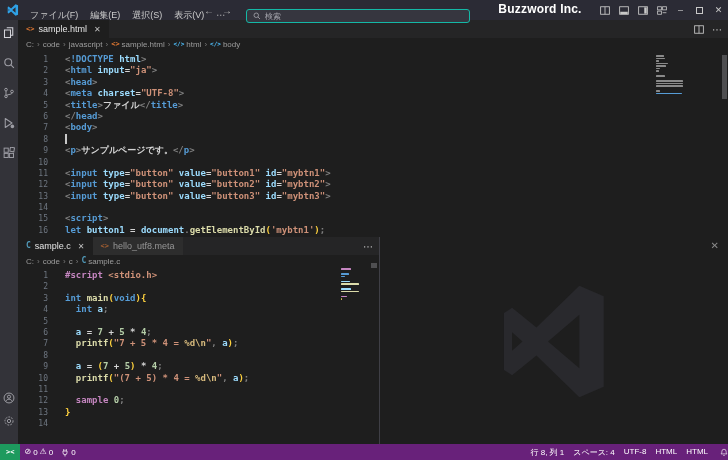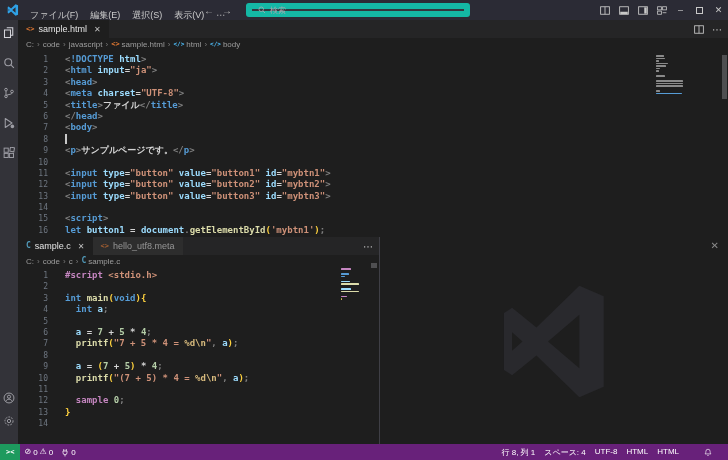--- a/index.html
+++ b/index.html
@@ -7,22 +7,22 @@
   .window { position:relative; width:728px; height:460px; overflow:hidden;
     font-family:"Liberation Sans",sans-serif; background:#1e1e1e; }
 
   
   .titlebar { position:absolute; left:0; top:0; width:728px; height:20px;
     background:#2b2b35; color:#cccccc; font-size:9px; z-index:30; }
   .tb-logo { position:absolute; left:7px; top:4px; width:12px; height:12px; }
   .menus { position:absolute; left:24px; top:0; height:29px; display:flex; align-items:center; }
   .menu-item { padding:0 6px; line-height:20px; cursor:default; }
   .nav-arrows { position:absolute; left:204px; top:0; height:20px; display:flex; align-items:center; gap:8px; font-size:10px; color:#bbbbbb; }
-  .cmd-center { position:absolute; left:246px; top:3px; width:224px; height:14px;
-    background:#36363f; border:6px solid #14b8a6; border-radius:3px;
+  .cmd-center { position:absolute; left:246px; top:9px; width:224px; height:14px;
+    background:#36363f; border:1px solid #14b8a6; border-radius:3px;
     display:flex; align-items:center; gap:4px; padding:0 6px; color:#a8a8b0; font-size:8px; }
   .win-title { position:absolute; left:462px; top:2px; width:156px; text-align:center;
     color:#ffffff; font-size:12px; font-weight:700; letter-spacing:.2px; }
   .win-controls { position:absolute; right:0; top:0; height:20px; display:flex; align-items:center; }
   .wc { width:19px; height:20px; display:flex; align-items:center; justify-content:center; color:#c8c8c8; }
   .wc svg { display:block; }
   .wc-max i { display:block; width:7px; height:7px; border:1px solid #c8c8c8; }
 
   
   .activitybar { position:absolute; left:0; top:20px; width:18px; height:424px;
@@ -81,21 +81,21 @@
   .group-close { position:absolute; top:3px; right:9px; color:#8a8a8a; font-size:10px; line-height:12px; }
   .watermark { position:absolute; left:116px; top:46px; width:116px; height:117px; }
   .watermark path { fill:#29292d; }
 
   
   .statusbar { position:absolute; left:0; bottom:0; width:728px; height:16px;
     background:#68217a; color:#ffffff; font-size:8px; display:flex; align-items:center; z-index:30; }
   .sb-remote { height:16px; padding:0 6px; background:#1d9a5e; display:flex; align-items:center;
     font-family:"DejaVu Sans Mono",monospace; font-weight:700; font-size:7px; }
   .sb-item { display:flex; align-items:center; gap:2px; padding:0 4px; }
-  .sb-right { margin-left:auto; display:flex; align-items:center; gap:25px; padding-right:16px; }
+  .sb-right { margin-left:auto; display:flex; align-items:center; gap:12px; padding-right:0; }
   .sb-glyph { font-size:8px; line-height:1; }
   .sb-item svg, .sb-right svg { display:block; }
 </style>
 </head>
 <body>
 
 <div class="window">
 
   <div class="titlebar">
     <svg class="tb-logo" viewBox="0 0 100 100">
@@ -112,20 +112,21 @@
       <span>←</span>
       <span>→</span>
     </div>
     <div class="cmd-center">
       <svg width="8" height="8" viewBox="0 0 16 16">
         <circle cx="6.5" cy="6.5" r="4.5" fill="none" stroke="#a8a8b0" stroke-width="1.6"></circle>
         <line x1="10" y1="10" x2="14" y2="14" stroke="#a8a8b0" stroke-width="1.6"></line>
       </svg>
       <span>検索</span>
     </div>
+    <div class="win-title">Buzzword Inc.</div>
     <div class="win-controls">
       <span class="wc">
         <svg width="10" height="9" viewBox="0 0 16 14">
             <rect x="1" y="1" width="14" height="12" fill="none" stroke="#c8c8c8" stroke-width="1.4"></rect>
             <line x1="8" y1="1" x2="8" y2="13" stroke="#c8c8c8" stroke-width="1.4"></line>
           </svg>
       </span>
       <span class="wc">
         <svg width="10" height="9" viewBox="0 0 16 14">
             <rect x="1" y="1" width="14" height="12" fill="none" stroke="#c8c8c8" stroke-width="1.4"></rect>

